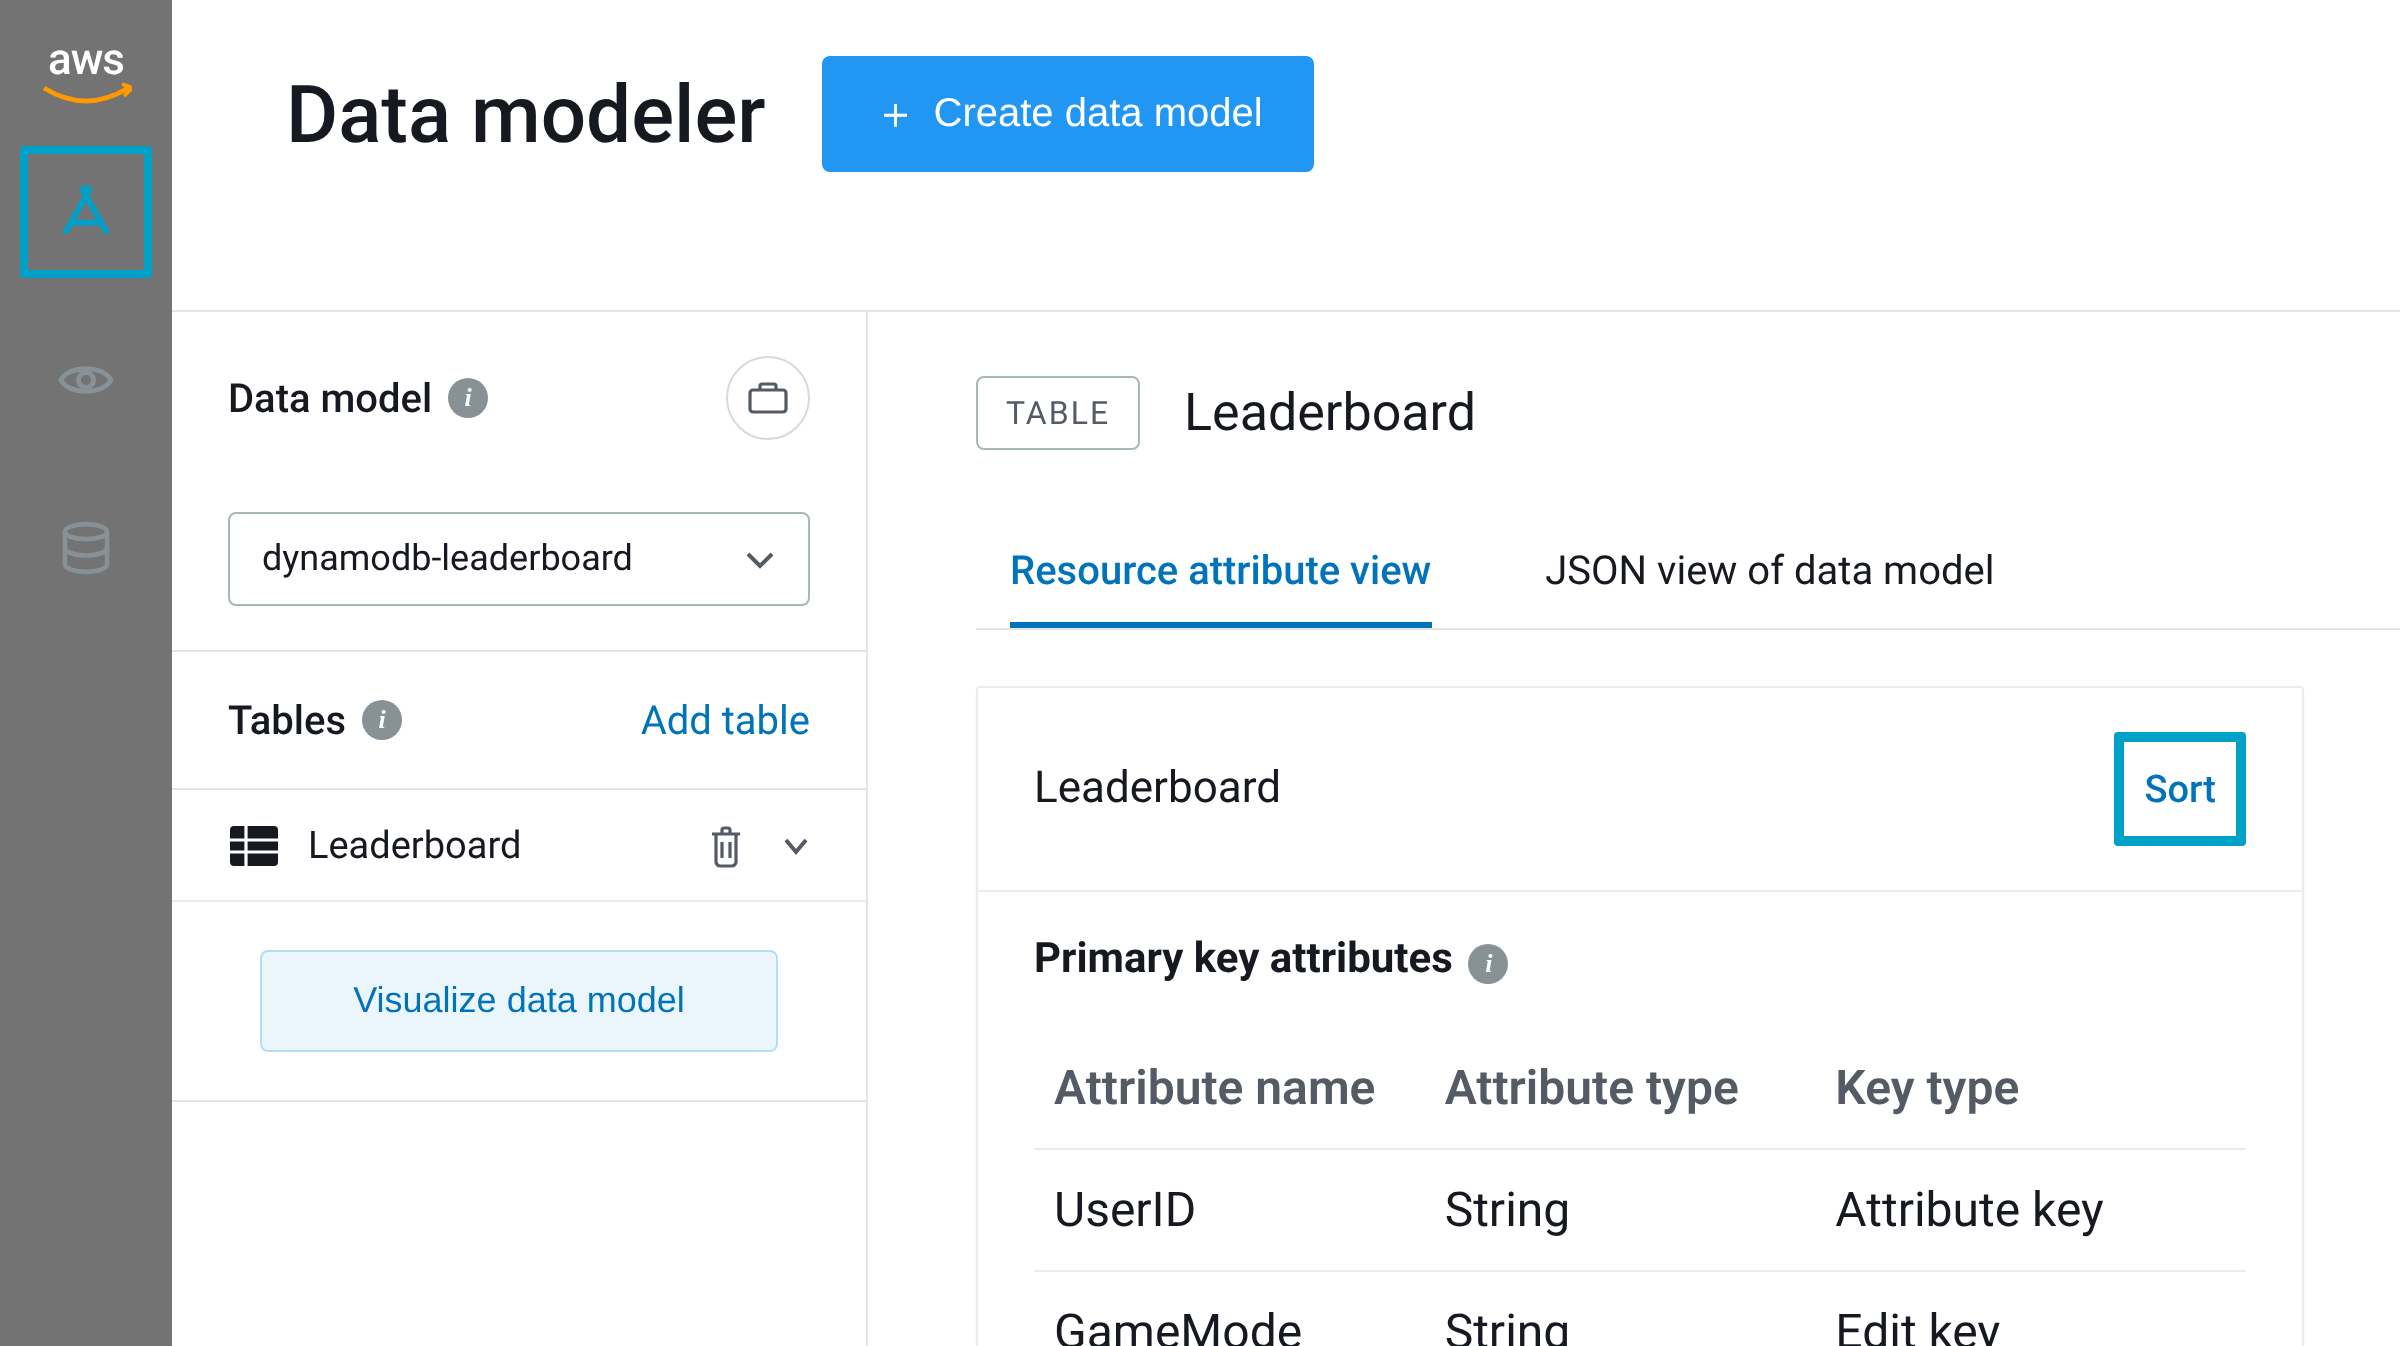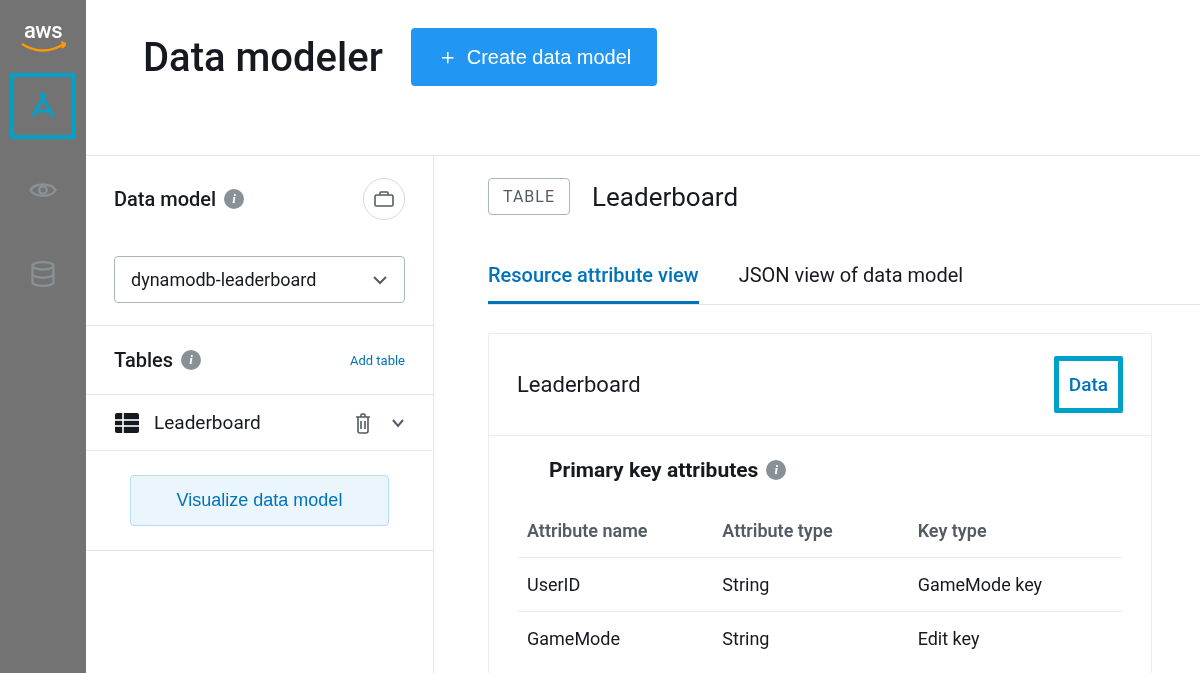--- a/index.html
+++ b/index.html
@@ -20,43 +20,43 @@
   .body { display: flex; flex: 1; border-top: 1px solid #e4e4e4; }
   .sidepanel { width: 348px; border-right: 1px solid #e4e4e4; display: flex; flex-direction: column; }
   .panel-section { padding: 22px 28px; border-bottom: 1px solid #e4e4e4; }
   .panel-row { display: flex; align-items: center; justify-content: space-between; }
   .panel-title { font-size: 20px; font-weight: 500; color: #16191f; display: flex; align-items: center; gap: 8px; }
   .info-icon { display: inline-flex; align-items: center; justify-content: center; width: 20px; height: 20px; border-radius: 50%; background: #879196; color: #fff; font-size: 13px; font-style: italic; font-family: Georgia, serif; font-weight: bold; }
   .round-icon-btn { width: 42px; height: 42px; border-radius: 50%; border: 1px solid #d5dbdb; background: #fff; display: flex; align-items: center; justify-content: center; cursor: pointer; }
   .dropdown { margin-top: 36px; border: 1px solid #aab7b8; border-radius: 4px; padding: 12px 16px; display: flex; align-items: center; justify-content: space-between; font-size: 18px; color: #16191f; cursor: pointer; }
   .chev { color: #545b64; }
   .panel-section.tables-head .panel-title { font-size: 20px; }
-  .add-link { color: #0073bb; font-size: 13px; cursor: pointer; }
+  .add-link { color: #0073bb; font-size: 20px; cursor: pointer; }
   .table-item { padding: 16px 28px; display: flex; align-items: center; gap: 14px; border-bottom: 1px solid #eaeded; }
   .table-item .tname { font-size: 19px; color: #16191f; flex: 1; }
   .table-item .actions { display: flex; align-items: center; gap: 18px; }
   .vis-btn-wrap { padding: 24px 44px; border-bottom: 1px solid #e4e4e4; }
   .btn-light { background: #eaf5fc; border: 1px solid #b6ddf3; color: #0073bb; border-radius: 4px; padding: 14px 24px; font-size: 18px; cursor: pointer; width: 100%; }
   .content { flex: 1; padding: 22px 0 0 54px; display: flex; flex-direction: column; }
-  .crumb { display: flex; align-items: center; gap: 22px; margin-top: 0; }
+  .crumb { display: flex; align-items: center; gap: 22px; margin-top: 10px; }
   .badge { border: 1px solid #aab7b8; border-radius: 4px; padding: 8px 14px; font-size: 16px; color: #545b64; letter-spacing: 1px; }
   .crumb-title { font-size: 26px; color: #16191f; }
   .tabs { display: flex; gap: 40px; margin-top: 48px; border-bottom: 1px solid #e4e4e4; padding-right: 40px; }
-  .tab { padding: 0 0 14px 0; font-size: 20px; color: #16191f; cursor: pointer; }
+  .tab { padding: 0 0 14px 0; font-size: 20px; color: #16191f; cursor: pointer; margin-left: 17px; }
   .tab.active { color: #0073bb; border-bottom: 3px solid #0073bb; font-weight: 500; }
   .card { margin-top: 28px; border: 1px solid #eaeded; border-radius: 2px; width: 664px; box-shadow: 0 1px 1px rgba(0,0,0,0.05); }
   .card-head { display: flex; align-items: center; justify-content: space-between; padding: 22px 28px; border-bottom: 1px solid #eaeded; }
   .card-head h2 { font-size: 22px; font-weight: 400; }
   .edit-link { color: #0073bb; font-size: 19px; cursor: pointer; border: 5px solid #00a1c9; padding: 12px 10px; border-radius: 2px; font-weight: 500; }
   .card-body { padding: 22px 28px; }
-  .section-title { font-size: 21px; font-weight: 700; display: flex; align-items: center; gap: 8px; margin-left: 32px; }
+  .section-title { font-size: 21px; font-weight: 700; display: flex; align-items: flex-end; gap: 8px; }
   .attr-table { margin-top: 22px; width: 100%; }
   .attr-row { display: flex; padding: 16px 10px 16px 10px; border-top: 1px solid #eaeded; }
   .attr-row.head { border-top: none; font-weight: 600; color: #545b64; }
-  .attr-cell { flex: 1; font-size: 18px; color: #16191f; }
+  .attr-cell { flex: 1; font-size: 24px; color: #16191f; }
   .attr-row.head .attr-cell { color: #545b64; }
   svg { display: block; }
 </style>
 </head>
 <body>
 
 <div class="app">
   <div class="navrail">
     <div class="navrail-logo">
       <span>aws</span>
@@ -164,37 +164,37 @@
         </div>
 
         <div class="tabs">
           <div class="tab active">Resource attribute view</div>
           <div class="tab">JSON view of data model</div>
         </div>
 
         <div class="card">
           <div class="card-head">
             <h2>Leaderboard</h2>
-            <span class="edit-link">Data</span>
+            <span class="edit-link">Sort</span>
           </div>
           <div class="card-body">
             <div class="section-title">
               <span>Primary key attributes</span>
               <span class="info-icon">i</span>
             </div>
             <div class="attr-table">
               <div class="attr-row head">
                 <div class="attr-cell">Attribute name</div>
                 <div class="attr-cell">Attribute type</div>
                 <div class="attr-cell">Key type</div>
               </div>
               <div class="attr-row">
                 <div class="attr-cell">UserID</div>
                 <div class="attr-cell">String</div>
-                <div class="attr-cell">GameMode key</div>
+                <div class="attr-cell">Attribute key</div>
               </div>
               <div class="attr-row">
                 <div class="attr-cell">GameMode</div>
                 <div class="attr-cell">String</div>
                 <div class="attr-cell">Edit key</div>
               </div>
             </div>
           </div>
         </div>
       </div>

